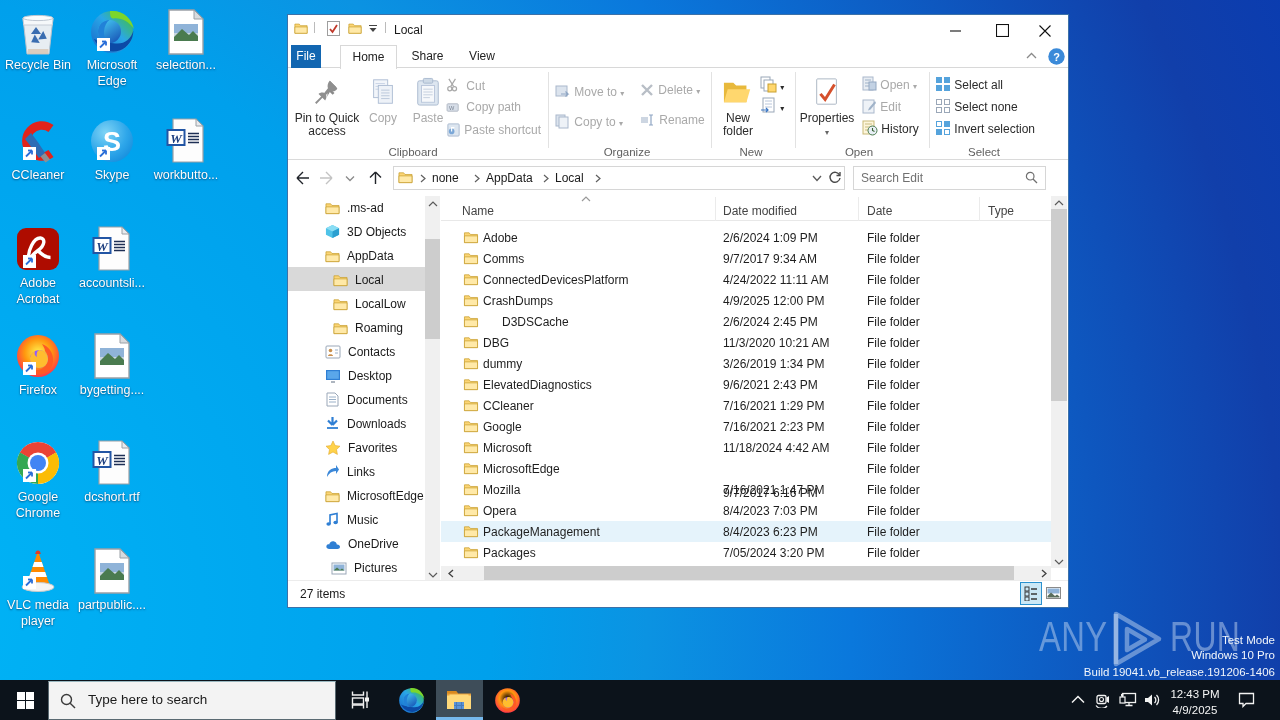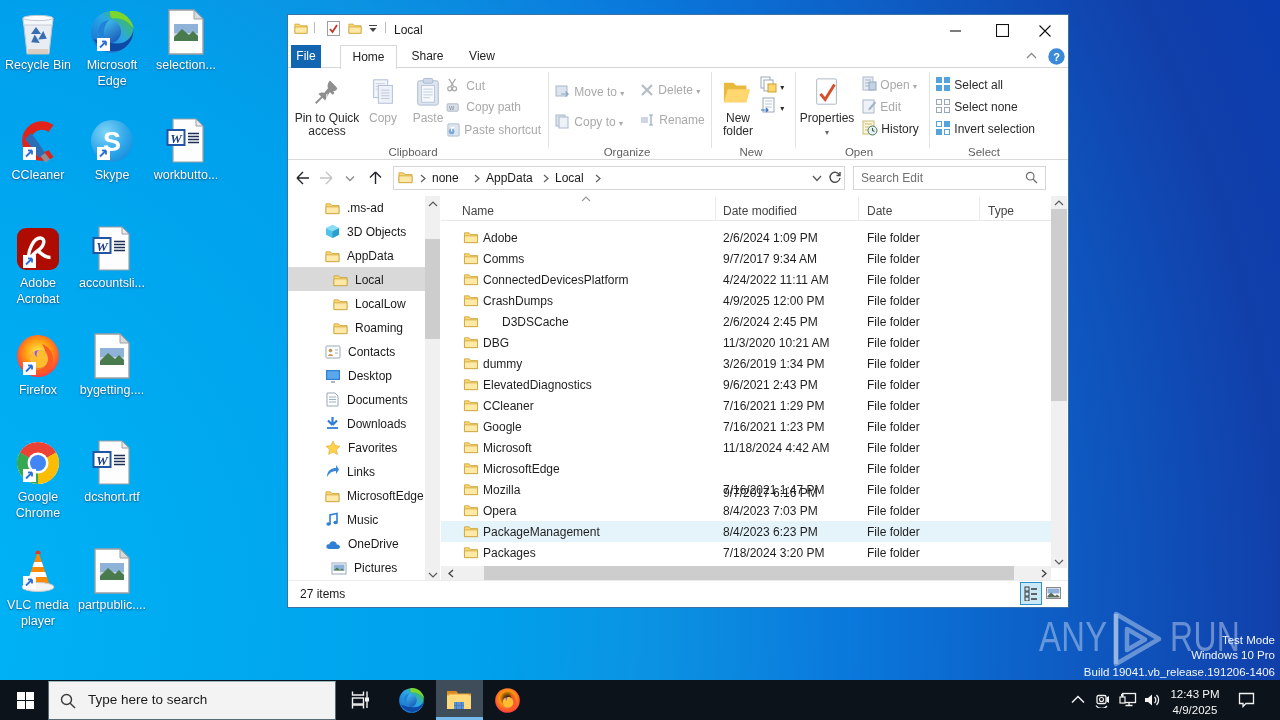--- a/index.html
+++ b/index.html
@@ -591,21 +591,21 @@
       <path d="M1 6.3 L15 6.3 L15 13.5 L1 13.5 Z" fill="#ffe9a8" stroke="#c8a030" stroke-width="0.8"></path>
     </svg></div>
 <div class="row-nm" style="left:483px;top:399px">CCleaner</div>
 <div class="row-nm" style="left:723px;top:399px">7/16/2021 1:29 PM</div>
 <div class="row-nm" style="left:867px;top:399px">File folder</div>
 <div class="a" style="left:463px;top:419px"><svg width="16" height="14" viewBox="0 0 16 15">
       <path d="M1 3 L6 3 L7.4 4.8 L15 4.8 L15 13.5 L1 13.5 Z" fill="#fcd575" stroke="#c8a030" stroke-width="0.8"></path>
       <path d="M1 6.3 L15 6.3 L15 13.5 L1 13.5 Z" fill="#ffe9a8" stroke="#c8a030" stroke-width="0.8"></path>
     </svg></div>
 <div class="row-nm" style="left:483px;top:420px">Google</div>
-<div class="row-nm" style="left:723px;top:420px">7/16/2021 1:23 PM</div>
+<div class="row-nm" style="left:723px;top:420px">7/16/2021 2:23 PM</div>
 <div class="row-nm" style="left:867px;top:420px">File folder</div>
 <div class="a" style="left:463px;top:440px"><svg width="16" height="14" viewBox="0 0 16 15">
       <path d="M1 3 L6 3 L7.4 4.8 L15 4.8 L15 13.5 L1 13.5 Z" fill="#fcd575" stroke="#c8a030" stroke-width="0.8"></path>
       <path d="M1 6.3 L15 6.3 L15 13.5 L1 13.5 Z" fill="#ffe9a8" stroke="#c8a030" stroke-width="0.8"></path>
     </svg></div>
 <div class="row-nm" style="left:483px;top:441px">Microsoft</div>
 <div class="row-nm" style="left:723px;top:441px">11/18/2024 4:42 AM</div>
 <div class="row-nm" style="left:867px;top:441px">File folder</div>
 <div class="a" style="left:463px;top:461px"><svg width="16" height="14" viewBox="0 0 16 15">
       <path d="M1 3 L6 3 L7.4 4.8 L15 4.8 L15 13.5 L1 13.5 Z" fill="#fcd575" stroke="#c8a030" stroke-width="0.8"></path>
@@ -634,21 +634,21 @@
       <path d="M1 6.3 L15 6.3 L15 13.5 L1 13.5 Z" fill="#ffe9a8" stroke="#c8a030" stroke-width="0.8"></path>
     </svg></div>
 <div class="row-nm" style="left:483px;top:525px">PackageManagement</div>
 <div class="row-nm" style="left:723px;top:525px">8/4/2023 6:23 PM</div>
 <div class="row-nm" style="left:867px;top:525px">File folder</div>
 <div class="a" style="left:463px;top:545px"><svg width="16" height="14" viewBox="0 0 16 15">
       <path d="M1 3 L6 3 L7.4 4.8 L15 4.8 L15 13.5 L1 13.5 Z" fill="#fcd575" stroke="#c8a030" stroke-width="0.8"></path>
       <path d="M1 6.3 L15 6.3 L15 13.5 L1 13.5 Z" fill="#ffe9a8" stroke="#c8a030" stroke-width="0.8"></path>
     </svg></div>
 <div class="row-nm" style="left:483px;top:546px">Packages</div>
-<div class="row-nm" style="left:723px;top:546px">7/18/2024 3:20 PM</div>
+<div class="row-nm" style="left:723px;top:546px">7/05/2024 3:20 PM</div>
 <div class="row-nm" style="left:867px;top:546px">File folder</div>
 <div class="a" style="left:425px;top:196px;width:15px;height:384px;background:#f0f0f0"></div>
 <div class="a" style="left:425px;top:239px;width:15px;height:100px;background:#cdcdcd"></div>
 <svg class="a" style="left:428px;top:201px" width="10" height="6" viewBox="0 0 10 6">
     <path d="M1 5 L5 1 L9 5" stroke="#5a5a5a" stroke-width="1.2" fill="none"></path>
   </svg>
 <svg class="a" style="left:428px;top:572px" width="10" height="6" viewBox="0 0 10 6">
     <path d="M1 1 L5 5 L9 1" stroke="#5a5a5a" stroke-width="1.2" fill="none"></path>
   </svg>
 <div class="a" style="left:1051px;top:196px;width:16px;height:372px;background:#f0f0f0"></div>

